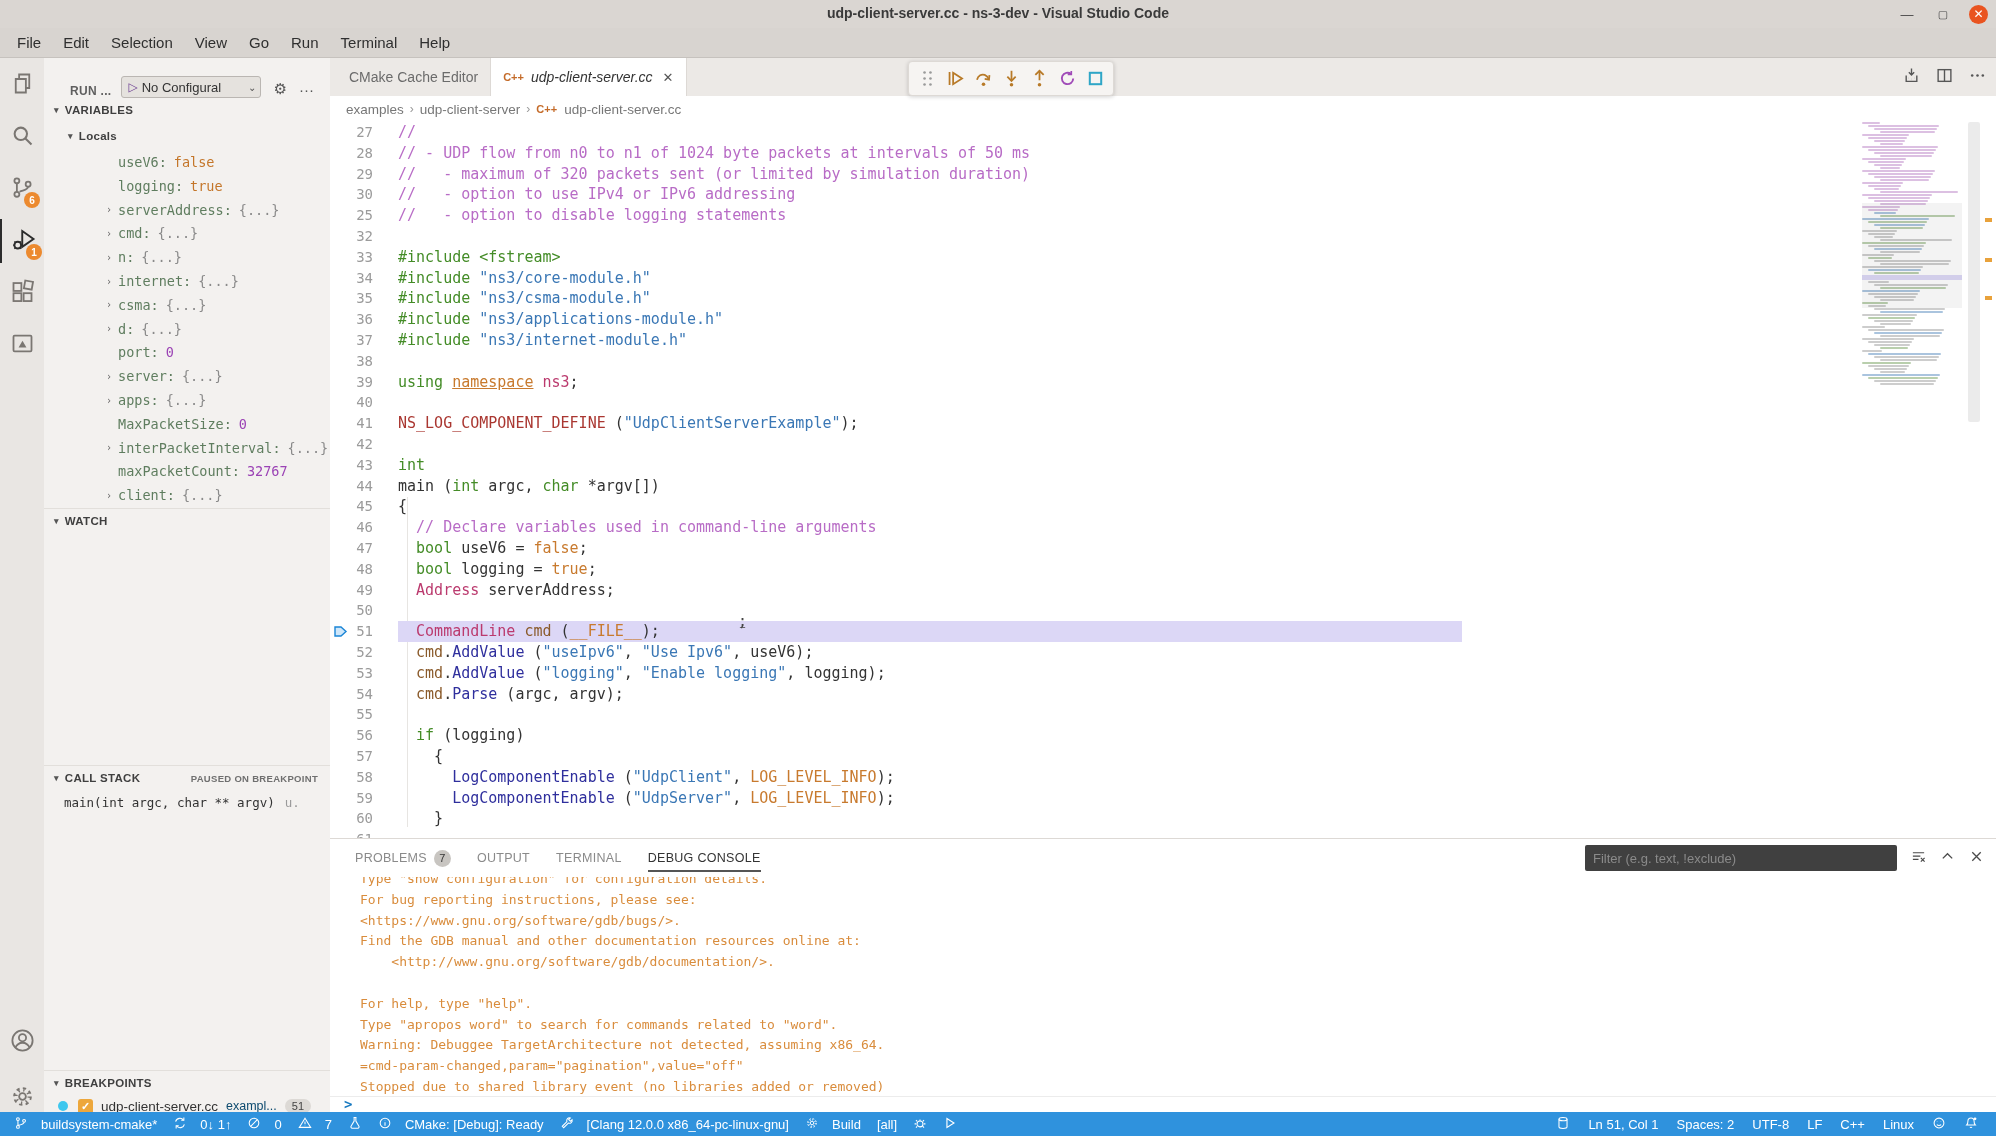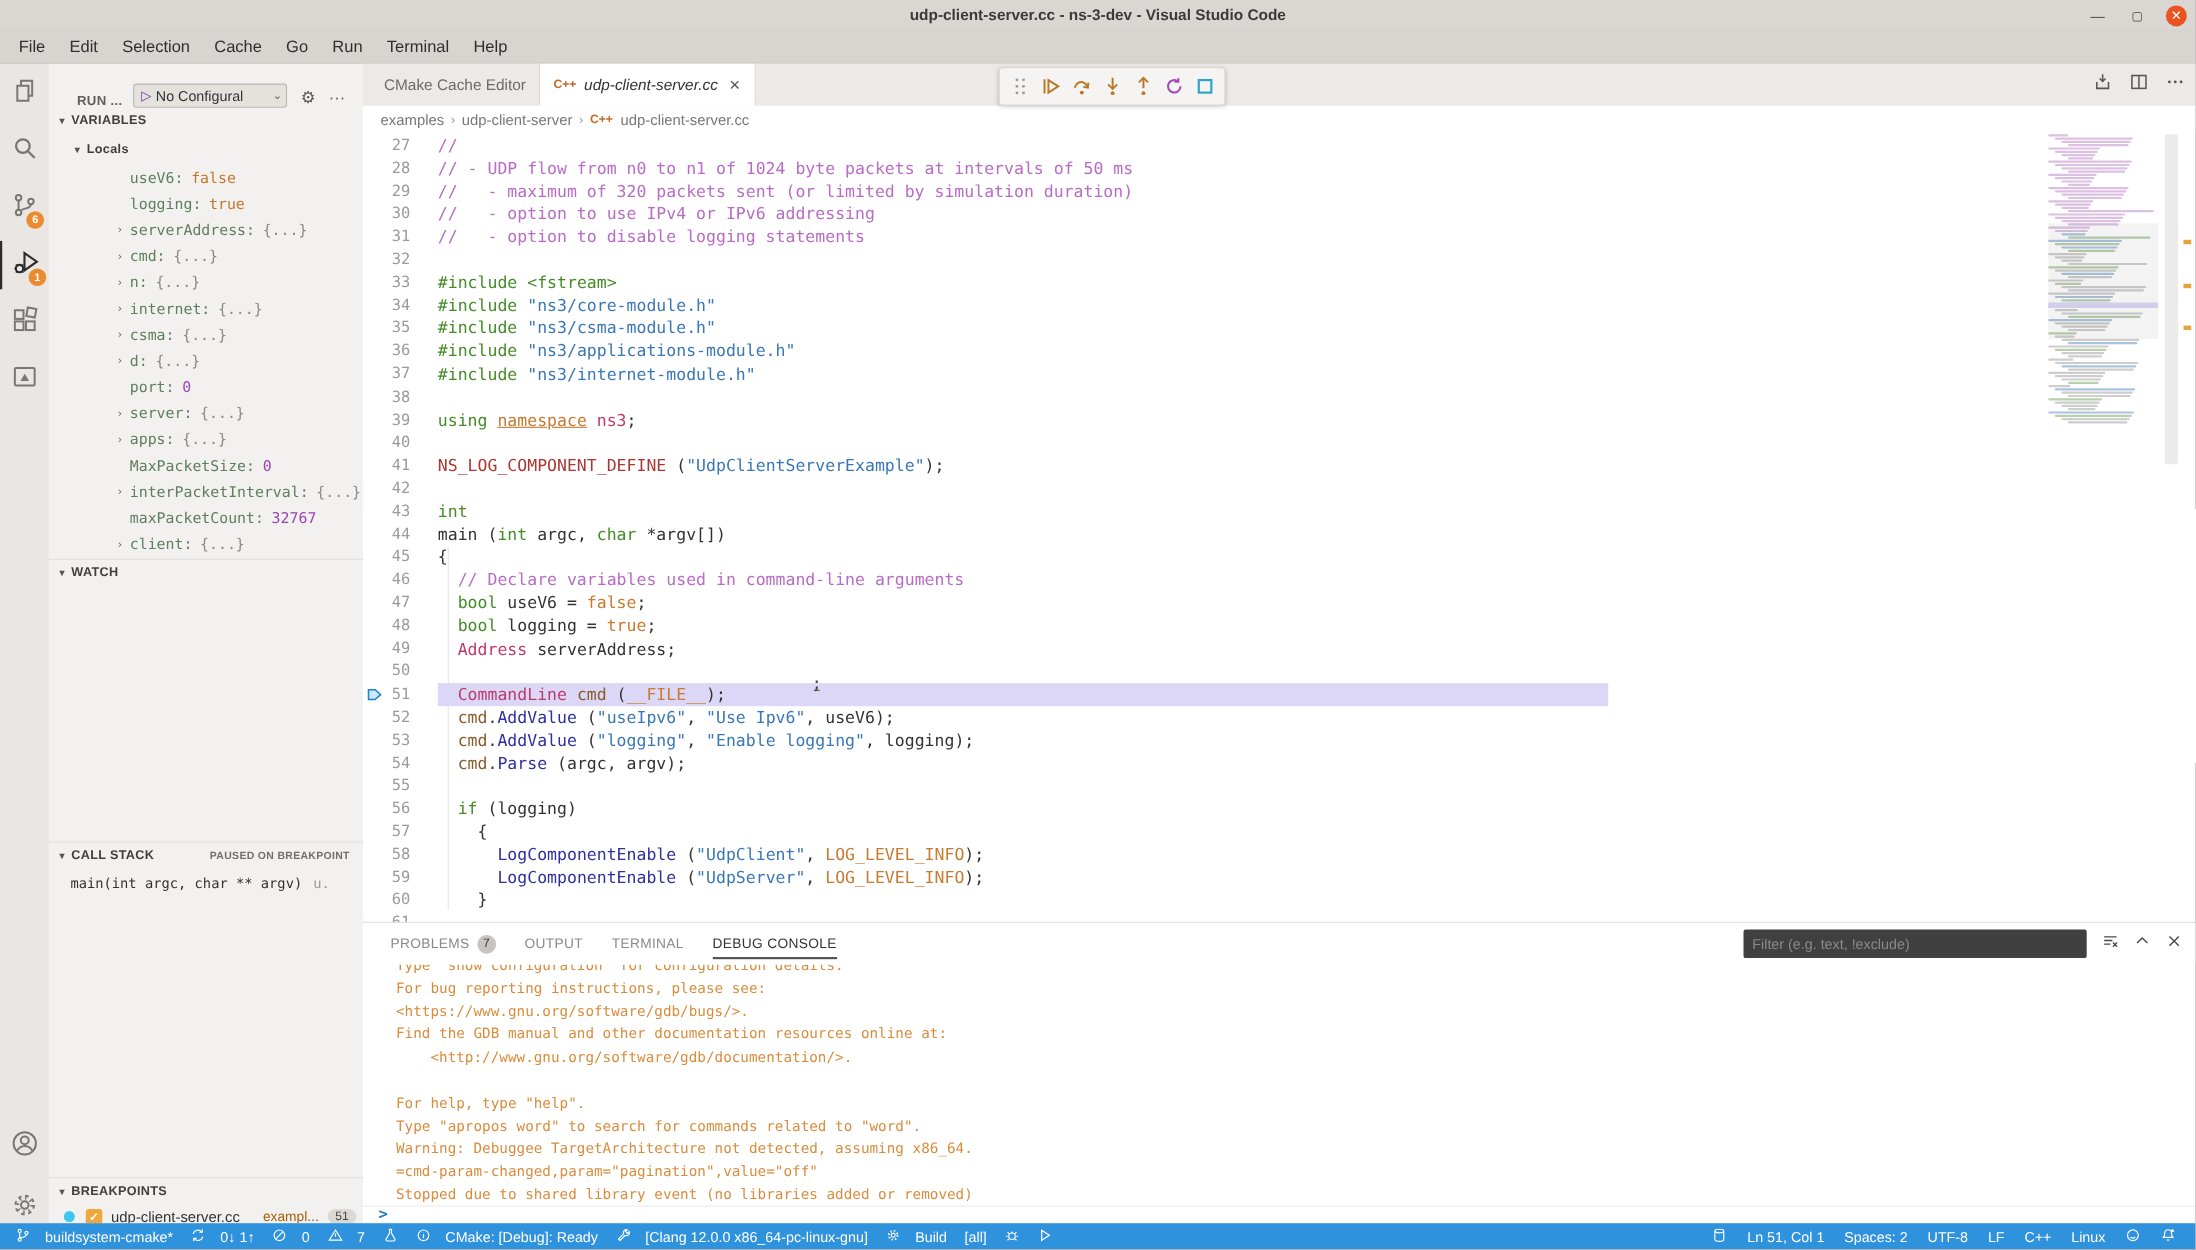--- a/index.html
+++ b/index.html
@@ -35,21 +35,21 @@
   .var-name{color:#5f7d5f;}
   .v-bool{color:#c4762a;margin-left:7px;}
   .v-obj{color:#8a8a8a;margin-left:7px;}
   .v-num{color:#9b43b5;margin-left:7px;}
   .paused-badge{margin-left:auto;margin-right:12px;font-size:9.5px;font-weight:bold;color:#6f6f6f;letter-spacing:.3px;}
   .frame-row{position:absolute;left:0;width:100%;height:22px;display:flex;align-items:center;font-family:"DejaVu Sans Mono",monospace;font-size:12.5px;color:#333;}
   .bp-row{position:absolute;left:0;width:100%;height:24px;display:flex;align-items:center;font-size:13.5px;}
   .bp-dot{width:10px;height:10px;border-radius:50%;background:#3ec7ee;margin-left:14px;}
   .bp-check{width:15px;height:15px;border-radius:3px;background:#eda73b;margin-left:10px;color:#fff;font-size:11px;display:flex;align-items:center;justify-content:center;font-weight:bold;}
   .bp-file{margin-left:8px;color:#333;}
-  .bp-path{margin-left:21px;color:#a16207;font-size:12.5px;}
+  .bp-path{margin-left:8px;color:#0c4a6e;font-size:12.5px;}
   .bp-line{margin-left:8px;background:#dcd9d5;border-radius:8px;font-size:11px;color:#444;padding:1px 7px;}
   
   .editor{position:absolute;left:330px;top:58px;right:0;height:780px;background:#fff;}
   .tabbar{position:absolute;left:0;top:0;right:0;height:38px;background:#ece9e6;display:flex;border-bottom:1px solid #e0ddd9;}
   .tab{height:38px;display:flex;align-items:center;padding:0 12px;font-size:14px;color:#6b6b6b;border-right:1px solid #ddd9d5;}
   .tab.active{background:#fff;color:#333;}
   .tab .ticon{margin-right:7px;font-size:13px;color:#888;}
   .cpp-badge{color:#c46a28;font-weight:bold;font-size:11px;margin-right:7px;}
   .tab .tclose{margin-left:10px;color:#555;font-size:13px;}
   .tab.italic .tlabel{font-style:italic;}
@@ -108,21 +108,21 @@
       <div class="win-btn">—</div>
       <div class="win-btn" style="font-size:11px;">▢</div>
       <div class="win-close">✕</div>
     </div>
   </div>
 
   <div class="menubar" id="menubar">
       <div class="menu-item">File</div>
       <div class="menu-item">Edit</div>
       <div class="menu-item">Selection</div>
-      <div class="menu-item">Cache</div>
+      <div class="menu-item">View</div>
       <div class="menu-item">Go</div>
       <div class="menu-item">Run</div>
       <div class="menu-item">Terminal</div>
       <div class="menu-item">Help</div>
     </div>
 
   <div class="activitybar" id="activitybar">
       <div class="act-item" style="top: 5px;">
         <span><svg viewBox="0 0 24 24" fill="none" stroke="currentColor" stroke-width="1.6">
             <path d="M6 8h9v12H6z"></path>
@@ -390,21 +390,21 @@
           <svg viewBox="0 0 16 16" fill="none" stroke="#2fa6c7" stroke-width="1.7">
             <rect x="3.2" y="3.2" width="9.6" height="9.6"></rect>
           </svg>
         </div>
       </div>
     <div class="code-area" id="codearea">
         <div class="code-line"><span class="gutter">27</span><span class="ctext"><span style="color: rgb(184, 108, 198);">//</span></span></div>
         <div class="code-line"><span class="gutter">28</span><span class="ctext"><span style="color: rgb(184, 108, 198); text-align: right;">// - UDP flow from n0 to n1 of 1024 byte packets at intervals of 50 ms</span></span></div>
         <div class="code-line"><span class="gutter">29</span><span class="ctext"><span style="color: rgb(184, 108, 198);">//   - maximum of 320 packets sent (or limited by simulation duration)</span></span></div>
         <div class="code-line"><span class="gutter">30</span><span class="ctext"><span style="color: rgb(184, 108, 198);">//   - option to use IPv4 or IPv6 addressing</span></span></div>
-        <div class="code-line"><span class="gutter">31</span><span class="ctext"><span style="color: rgb(184, 108, 198);">//   - option to disable logging statements</span></span></div>
+        <div class="code-line"><span class="gutter">25</span><span class="ctext"><span style="color: rgb(184, 108, 198);">//   - option to disable logging statements</span></span></div>
         <div class="code-line"><span class="gutter">32</span><span class="ctext"></span></div>
         <div class="code-line"><span class="gutter">33</span><span class="ctext"><span style="color: rgb(68, 140, 39);">#include </span><span style="color: rgb(68, 140, 39);">&lt;fstream&gt;</span></span></div>
         <div class="code-line"><span class="gutter">34</span><span class="ctext"><span style="color: rgb(68, 140, 39);">#include </span><span style="color: rgb(58, 119, 181);">"ns3/core-module.h"</span></span></div>
         <div class="code-line"><span class="gutter">35</span><span class="ctext"><span style="color: rgb(68, 140, 39);">#include </span><span style="color: rgb(58, 119, 181);">"ns3/csma-module.h"</span></span></div>
         <div class="code-line"><span class="gutter">36</span><span class="ctext"><span style="color: rgb(68, 140, 39);">#include </span><span style="color: rgb(58, 119, 181);">"ns3/applications-module.h"</span></span></div>
         <div class="code-line"><span class="gutter">37</span><span class="ctext"><span style="color: rgb(68, 140, 39);">#include </span><span style="color: rgb(58, 119, 181);">"ns3/internet-module.h"</span></span></div>
         <div class="code-line"><span class="gutter">38</span><span class="ctext"></span></div>
         <div class="code-line"><span class="gutter">39</span><span class="ctext"><span style="color: rgb(68, 140, 39);">using</span><span style="color: rgb(51, 51, 51);"> </span><span style="color: rgb(200, 122, 46); text-decoration: underline;">namespace</span><span style="color: rgb(51, 51, 51);"> </span><span style="color: rgb(187, 58, 110);">ns3</span><span style="color: rgb(51, 51, 51);">;</span></span></div>
         <div class="code-line"><span class="gutter">40</span><span class="ctext"></span></div>
         <div class="code-line"><span class="gutter">41</span><span class="ctext"><span style="color: rgb(170, 55, 49);">NS_LOG_COMPONENT_DEFINE</span><span style="color: rgb(51, 51, 51);"> (</span><span style="color: rgb(58, 119, 181);">"UdpClientServerExample"</span><span style="color: rgb(51, 51, 51);">);</span></span></div>

